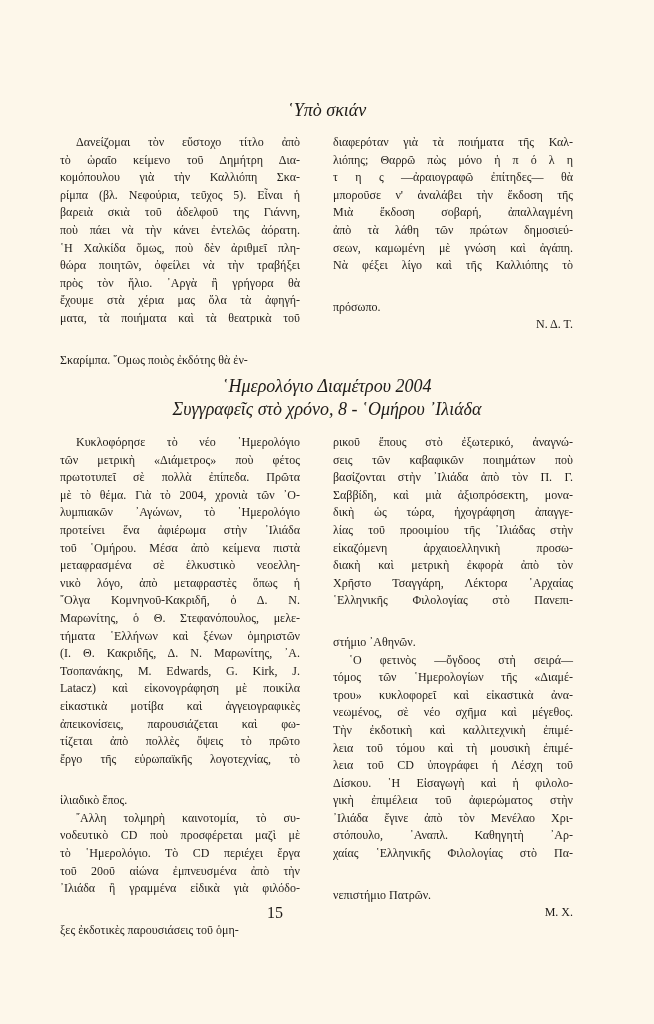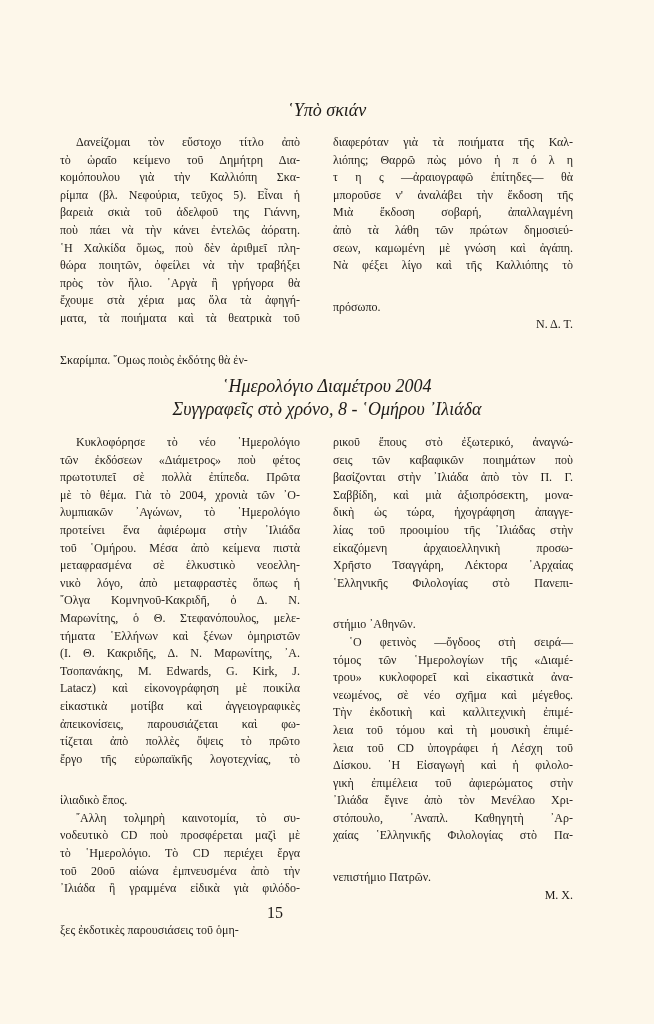--- a/index.html
+++ b/index.html
@@ -65,21 +65,21 @@
       <span class="ln">Νὰ φέξει λίγο καὶ τῆς Καλλιόπης τὸ</span>
       <span class="ln last">πρόσωπο.</span>
       <span class="ln sig">Ν. Δ. Τ.</span>
     </div>
 
   <h2 class="title" style="top:376px;">῾Ημερολόγιο Διαμέτρου 2004</h2>
   <h2 class="title" style="top:399px;">Συγγραφεῖς στὸ χρόνο, 8 - ῾Ομήρου ᾿Ιλιάδα</h2>
 
   <div class="col" id="a2-left" style="left:60px; top:434px;">
       <span class="ln indent">Κυκλοφόρησε τὸ νέο ῾Ημερολόγιο</span>
-      <span class="ln">τῶν ἐκδόσεων «Διάμετρος» ποὺ φέτος</span>
+      <span class="ln">τῶν μετρικὴ «Διάμετρος» ποὺ φέτος</span>
       <span class="ln">πρωτοτυπεῖ σὲ πολλὰ ἐπίπεδα. Πρῶτα</span>
       <span class="ln">μὲ τὸ θέμα. Γιὰ τὸ 2004, χρονιὰ τῶν ᾿Ο-</span>
       <span class="ln">λυμπιακῶν ᾿Αγώνων, τὸ ῾Ημερολόγιο</span>
       <span class="ln">προτείνει ἕνα ἀφιέρωμα στὴν ᾿Ιλιάδα</span>
       <span class="ln">τοῦ ῾Ομήρου. Μέσα ἀπὸ κείμενα πιστὰ</span>
       <span class="ln">μεταφρασμένα σὲ ἑλκυστικὸ νεοελλη-</span>
       <span class="ln">νικὸ λόγο, ἀπὸ μεταφραστὲς ὅπως ἡ</span>
       <span class="ln">῎Ολγα Κομνηνοῦ-Κακριδῆ, ὁ Δ. Ν.</span>
       <span class="ln">Μαρωνίτης, ὁ Θ. Στεφανόπουλος, μελε-</span>
       <span class="ln">τήματα ῾Ελλήνων καὶ ξένων ὁμηριστῶν</span>
@@ -99,20 +99,21 @@
       <span class="ln last">ξες ἐκδοτικὲς παρουσιάσεις τοῦ ὁμη-</span>
     </div>
   <div class="col" id="a2-right" style="left:333px; top:434px;">
       <span class="ln">ρικοῦ ἔπους στὸ ἐξωτερικό, ἀναγνώ-</span>
       <span class="ln">σεις τῶν καβαφικῶν ποιημάτων ποὺ</span>
       <span class="ln">βασίζονται στὴν ᾿Ιλιάδα ἀπὸ τὸν Π. Γ.</span>
       <span class="ln">Σαββίδη, καὶ μιὰ ἀξιοπρόσεκτη, μονα-</span>
       <span class="ln">δικὴ ὡς τώρα, ἠχογράφηση ἀπαγγε-</span>
       <span class="ln">λίας τοῦ προοιμίου τῆς ᾿Ιλιάδας στὴν</span>
       <span class="ln">εἰκαζόμενη ἀρχαιοελληνικὴ προσω-</span>
+      <span class="ln">διακὴ καὶ μετρικὴ ἐκφορὰ ἀπὸ τὸν</span>
       <span class="ln">Χρῆστο Τσαγγάρη, Λέκτορα ᾿Αρχαίας</span>
       <span class="ln">῾Ελληνικῆς Φιλολογίας στὸ Πανεπι-</span>
       <span class="ln last">στήμιο ᾿Αθηνῶν.</span>
       <span class="ln indent">῾Ο φετινὸς —ὄγδοος στὴ σειρά—</span>
       <span class="ln">τόμος τῶν ῾Ημερολογίων τῆς «Διαμέ-</span>
       <span class="ln">τρου» κυκλοφορεῖ καὶ εἰκαστικὰ ἀνα-</span>
       <span class="ln">νεωμένος, σὲ νέο σχῆμα καὶ μέγεθος.</span>
       <span class="ln">Τὴν ἐκδοτικὴ καὶ καλλιτεχνικὴ ἐπιμέ-</span>
       <span class="ln">λεια τοῦ τόμου καὶ τὴ μουσικὴ ἐπιμέ-</span>
       <span class="ln">λεια τοῦ CD ὑπογράφει ἡ Λέσχη τοῦ</span>

